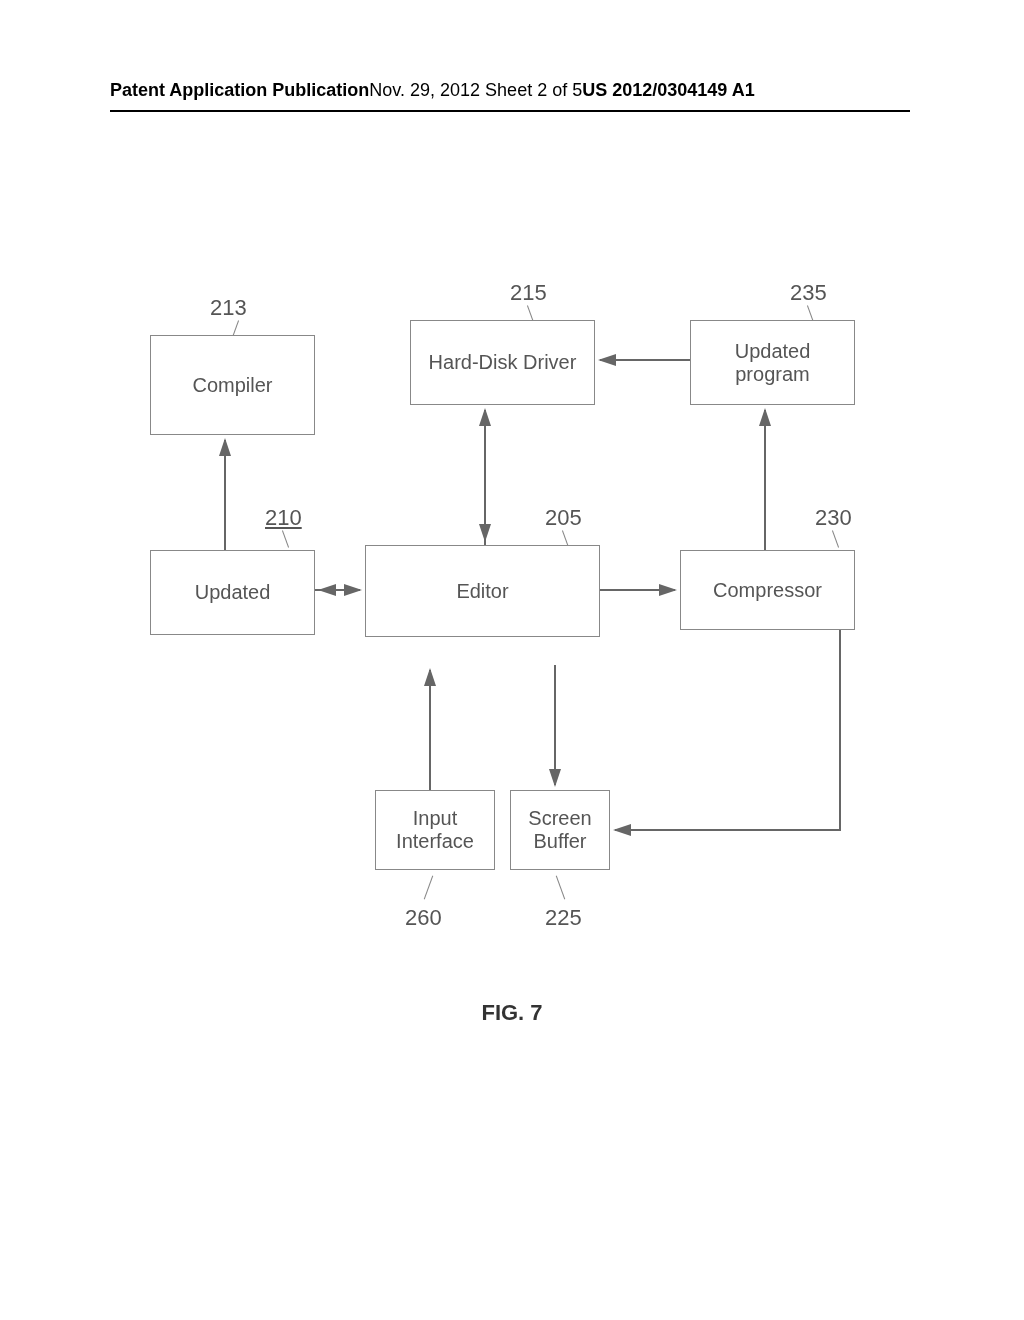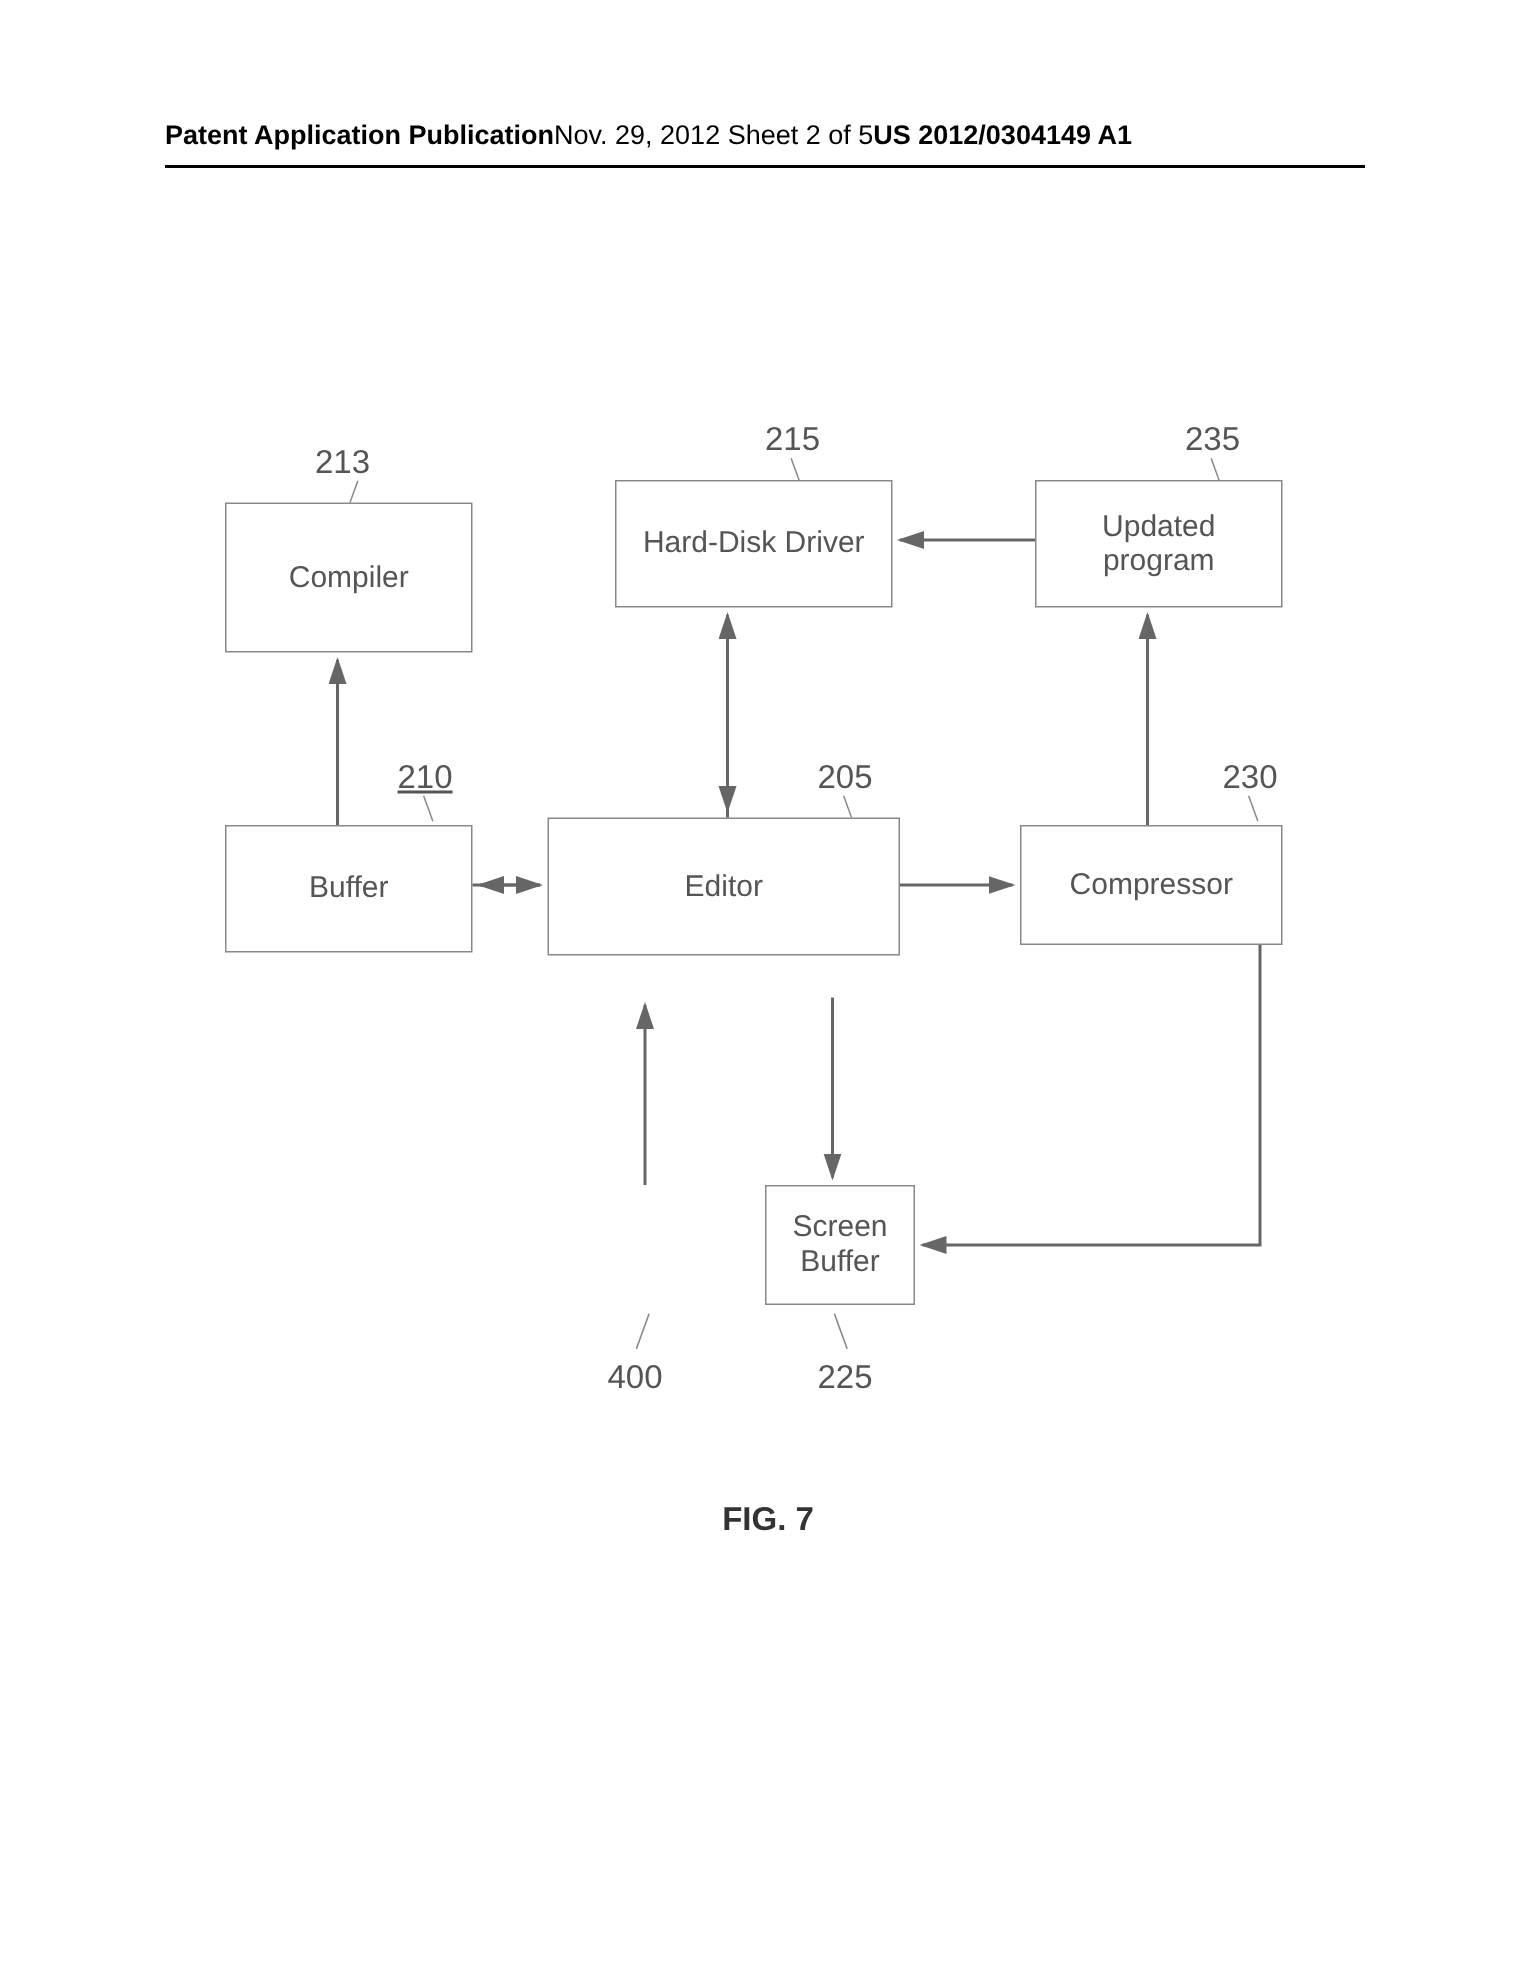--- a/index.html
+++ b/index.html
@@ -103,27 +103,28 @@
   <div class="box" style="left:540px; top:40px; width:165px; height:85px;">Updated program</div>
 
   <div class="label" style="left:115px; top:225px;text-decoration:underline;">210</div>
   <div class="label" style="left:395px; top:225px;">205</div>
   <div class="label" style="left:665px; top:225px;">230</div>
 
   <div class="leader" style="left:135px; top:250px; width:1px; height:18px; transform:rotate(-20deg);"></div>
   <div class="leader" style="left:415px; top:250px; width:1px; height:18px; transform:rotate(-20deg);"></div>
   <div class="leader" style="left:685px; top:250px; width:1px; height:18px; transform:rotate(-20deg);"></div>
 
-  <div class="box" style="left:0px; top:270px; width:165px; height:85px;">Buffer</div>
+  <div class="box" style="left:0px; top:270px; width:165px; height:85px;">Updated</div>
   <div class="box" style="left:215px; top:265px; width:235px; height:92px;">Editor</div>
   <div class="box" style="left:530px; top:270px; width:175px; height:80px;">Compressor</div>
 
+  <div class="box" style="left:225px; top:510px; width:120px; height:80px;">Input Interface</div>
   <div class="box" style="left:360px; top:510px; width:100px; height:80px;">Screen Buffer</div>
 
-  <div class="label" style="left:255px; top:625px;">400</div>
+  <div class="label" style="left:255px; top:625px;">260</div>
   <div class="label" style="left:395px; top:625px;">225</div>
 
   <div class="leader" style="left:278px; top:595px; width:1px; height:25px; transform:rotate(20deg);"></div>
   <div class="leader" style="left:410px; top:595px; width:1px; height:25px; transform:rotate(-20deg);"></div>
 
   <svg class="connector">
     <defs>
       <marker id="arrow" markerWidth="10" markerHeight="10" refX="8" refY="3" orient="auto" markerUnits="strokeWidth">
         <path d="M0,0 L0,6 L9,3 z" fill="#666"></path>
       </marker>

